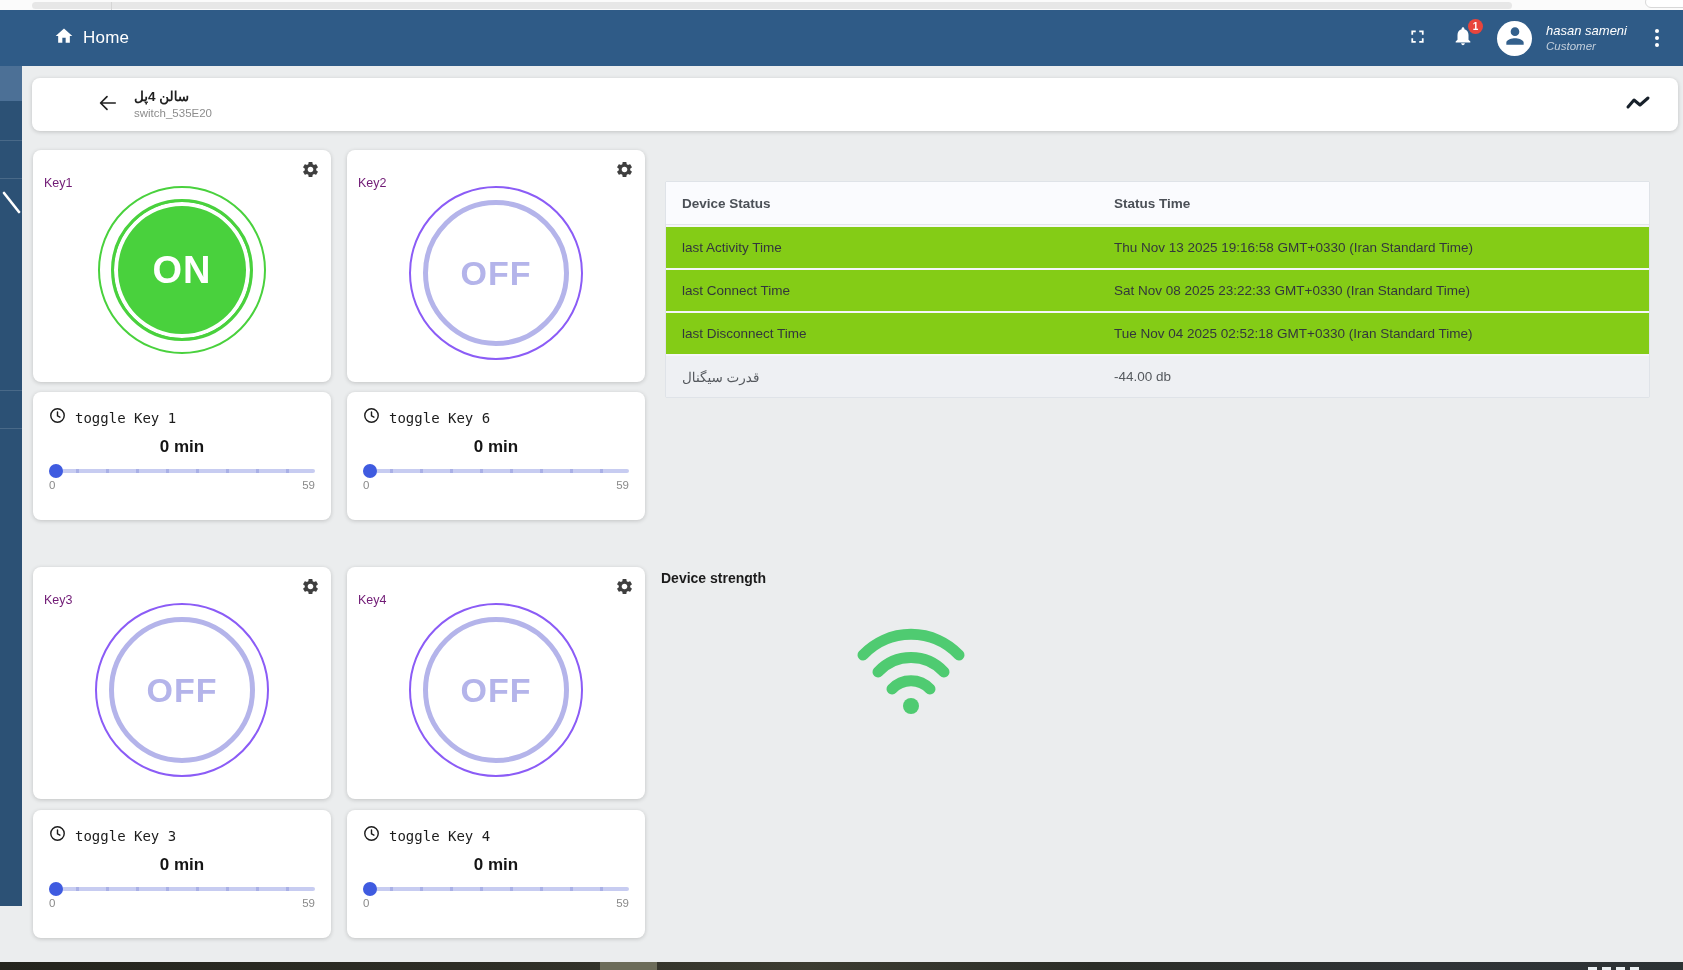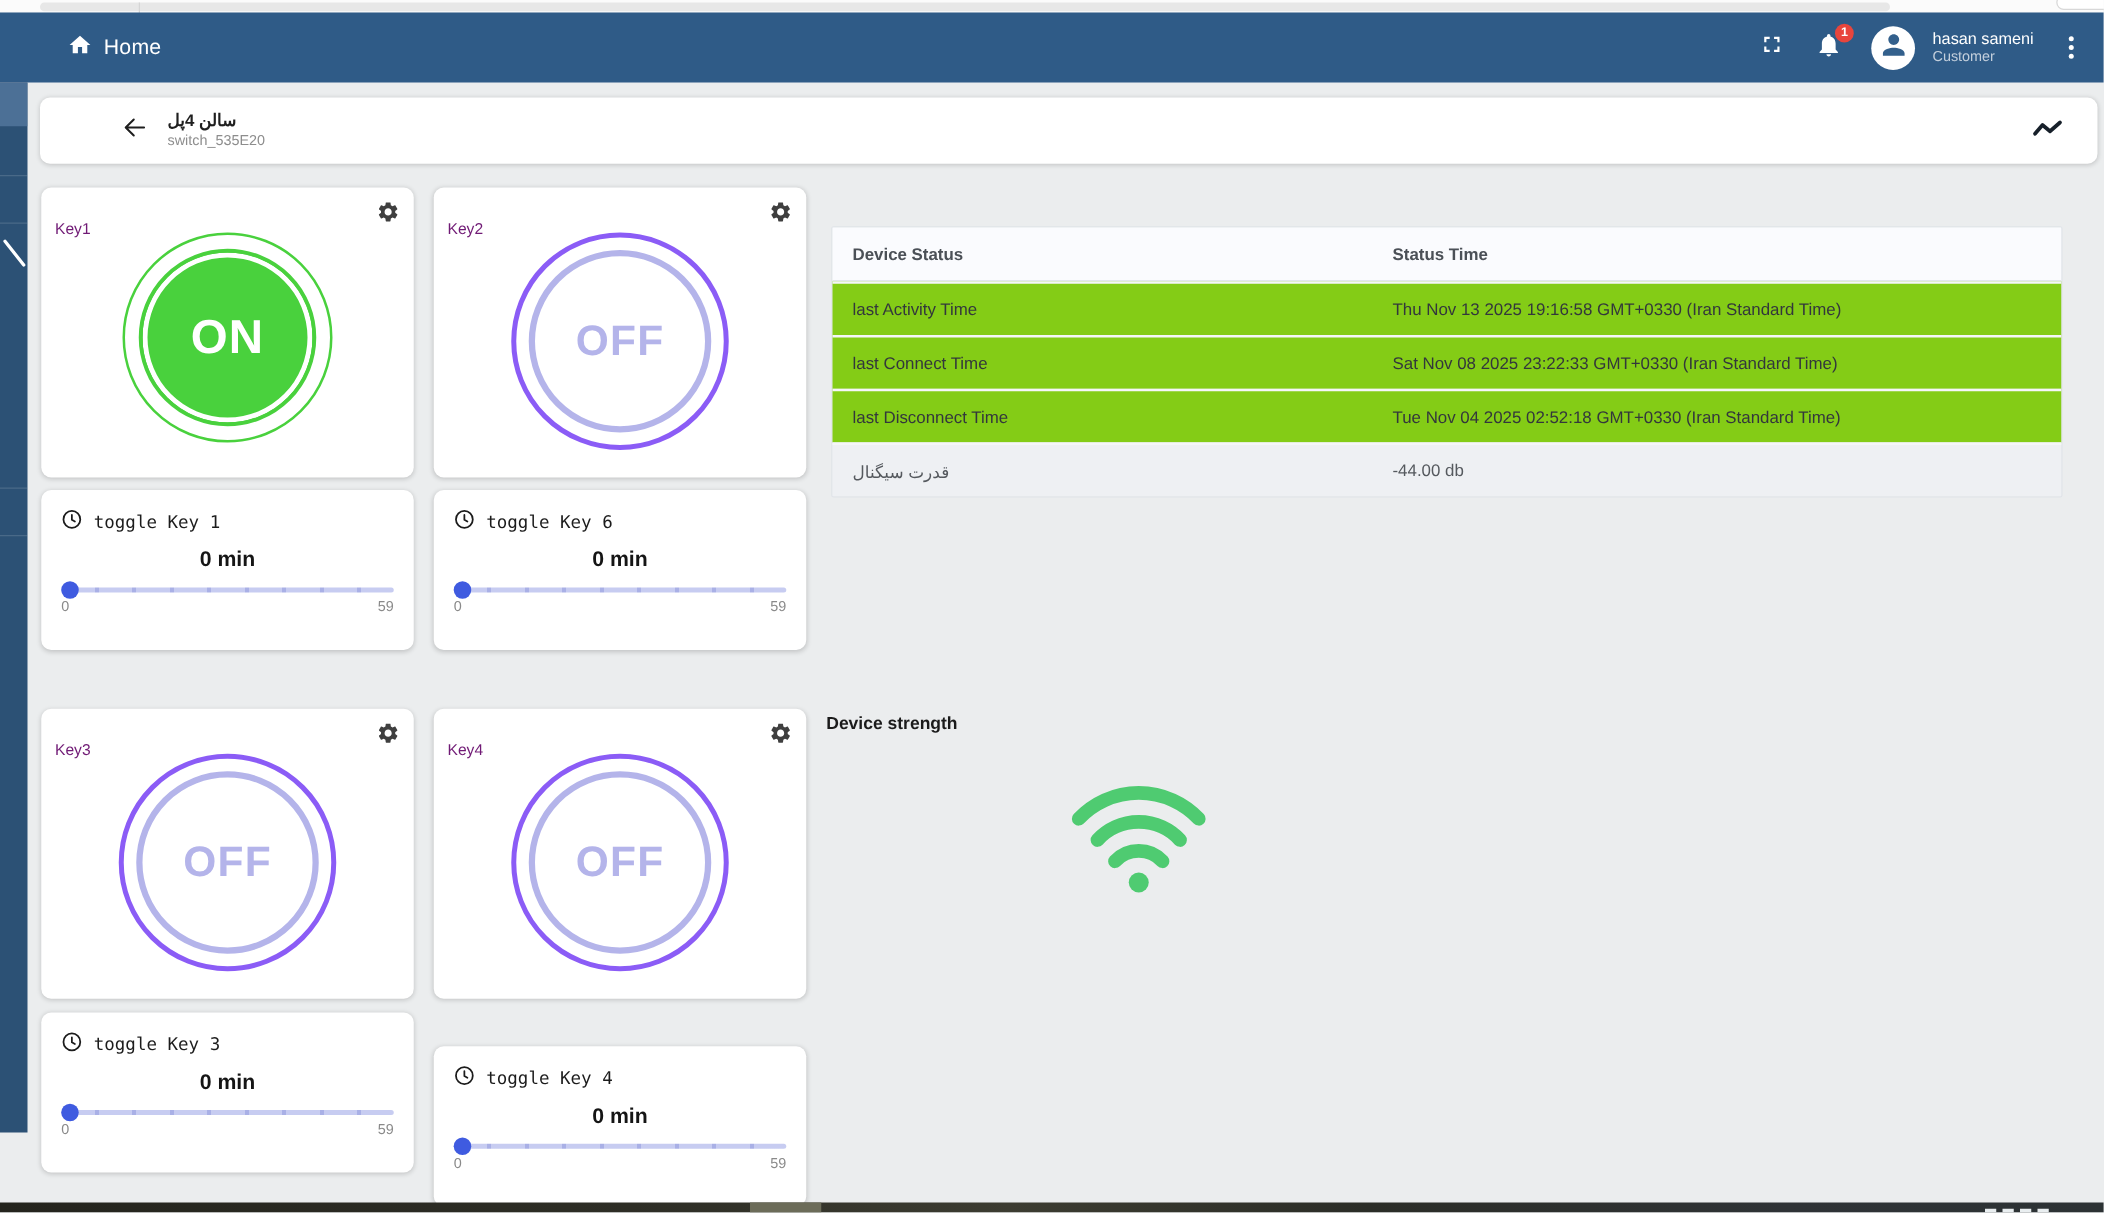--- a/index.html
+++ b/index.html
@@ -14,21 +14,21 @@
 
   
   .appbar { position:absolute; left:0; top:10px; width:1683px; height:56px; background:#2f5b87; display:flex; align-items:center; color:#fff; }
   .appbar-home { display:flex; align-items:center; gap:9px; margin-left:54px; cursor:pointer; }
   .appbar-home-label { font-size:17px; letter-spacing:.2px; }
   .appbar-right { position:absolute; right:18px; top:0; height:56px; display:flex; align-items:center; gap:22px; }
   .icon-btn { width:24px; height:24px; display:flex; align-items:center; justify-content:center; cursor:pointer; }
   .bell-wrap { position:relative; }
   .badge { position:absolute; top:-7px; right:-8px; min-width:15px; height:15px; border-radius:8px; background:#e8453c; color:#fff; font-size:10px; font-weight:bold; display:flex; align-items:center; justify-content:center; padding:0 3px; }
   .avatar { width:35px; height:35px; border-radius:50%; background:#fff; display:flex; align-items:center; justify-content:center; cursor:pointer; }
-  .user-block { line-height:1.25; margin-left:-8px; cursor:pointer; }
+  .user-block { line-height:1.25; margin-left:-8px; cursor:pointer;font-style:italic; }
   .user-name { font-size:13px; color:#fff; }
   .user-role { font-size:11.5px; color:#c3cfdc; }
   .kebab { display:flex; flex-direction:column; gap:3px; align-items:center; width:16px; cursor:pointer; }
   .kebab span { width:4px; height:4px; border-radius:50%; background:#fff; }
 
   
   .sidebar { position:absolute; left:0; top:66px; width:22px; height:840px; background:#2c5175; overflow:hidden; }
   .sidebar-active { position:absolute; left:0; top:0; width:22px; height:35px; background:#4c7096; }
   .sidebar .divider { position:absolute; left:0; width:22px; height:1px; background:rgba(255,255,255,.14); }
   .sidebar-chevron { position:absolute; left:2px; top:124px; }
@@ -40,21 +40,21 @@
   .title-block { margin-left:12px; line-height:1.2; }
   .page-title { font-size:13.5px; font-weight:bold; color:#1f1f1f; direction:rtl; text-align:left; }
   .page-subtitle { font-size:11.5px; color:#8d8d8d; margin-top:2px; }
   .chart-btn { position:absolute; right:26px; top:13px; width:28px; height:28px; display:flex; align-items:center; justify-content:center; cursor:pointer; }
 
   
   .key-card { width:298px; height:232px; }
   .key-label { position:absolute; left:11px; top:26px; font-size:12.5px; color:#701a75; }
   .gear-btn { position:absolute; right:11px; top:10px; width:19px; height:19px; cursor:pointer; }
   .key-btn-outer { position:absolute; left:50%; top:36px; transform:translateX(-50%); border-radius:50%; display:flex; align-items:center; justify-content:center; }
-  .key-btn-outer.off { width:174px; height:174px; border:4px solid #8b5cf6; }
+  .key-btn-outer.off { width:174px; height:174px; border:2px solid #8b5cf6; }
   .key-btn-inner.off { width:146px; height:146px; border:5px solid #b4b4ea; background:#fff; border-radius:50%; display:flex; align-items:center; justify-content:center; font-size:34px; font-weight:bold; color:#b4b4ea; letter-spacing:1px; cursor:pointer; }
   .key-btn-outer.on { width:168px; height:168px; border:2px solid #49d13d; }
   .key-btn-inner.on { width:142px; height:142px; border:3px solid #49d13d; background:#49d13d; box-shadow:inset 0 0 0 4px #fff; border-radius:50%; display:flex; align-items:center; justify-content:center; font-size:38px; font-weight:bold; color:#fff; letter-spacing:1px; cursor:pointer; }
 
   
   .toggle-card { width:298px; height:128px; padding:15px 16px 6px; }
   .toggle-head { display:flex; align-items:center; gap:9px; color:#1c1c1c; }
   .toggle-label { font-family:"DejaVu Sans Mono", monospace; font-size:14px; }
   .toggle-value { text-align:center; font-size:17px; font-weight:bold; color:#151515; margin-top:9px; }
   .slider { position:relative; height:14px; margin-top:7px; }
@@ -276,21 +276,21 @@
   <div class="slider">
     <div class="slider-track"></div>
     <div class="slider-thumb"></div>
   </div>
   <div class="slider-scale">
     <span>0</span>
     <span>59</span>
   </div>
 </div>
 
-<div class="card toggle-card" style="left:347px; top:810px;margin-top:27px;">
+<div class="card toggle-card" style="left:347px; top:810px;">
   <div class="toggle-head">
     <span>
       <svg width="17" height="17" viewBox="0 0 24 24">
           <circle cx="12" cy="12" r="9.5" fill="none" stroke="#1c1c1c" stroke-width="2"></circle>
           <path d="M12 7v5.4l3.4 2" fill="none" stroke="#1c1c1c" stroke-width="2" stroke-linecap="round"></path>
         </svg>
     </span>
     <span class="toggle-label">toggle Key 4</span>
   </div>
   <div class="toggle-value">0 min</div>

